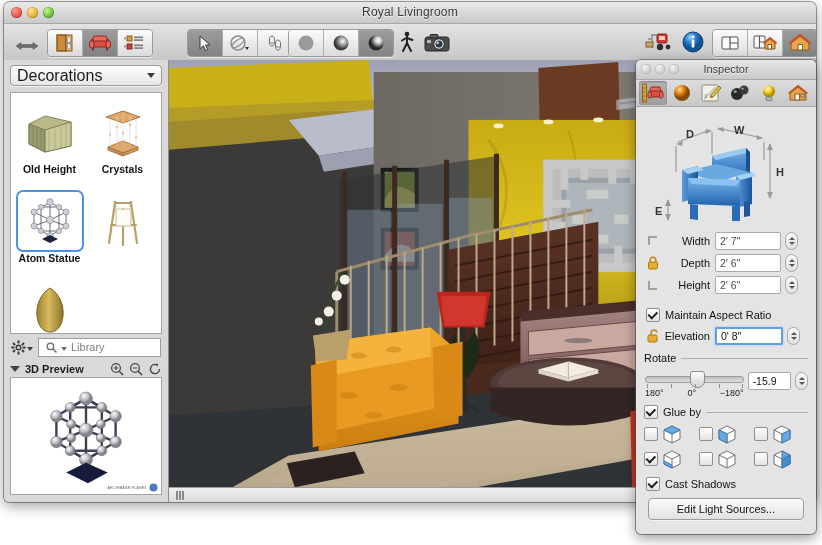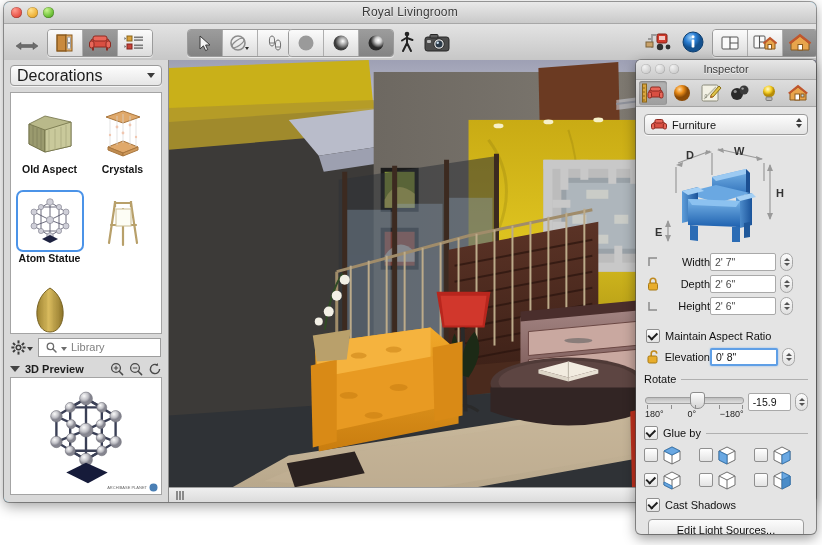--- a/index.html
+++ b/index.html
@@ -132,21 +132,21 @@
   #furn-select .ud{position:absolute;right:5px;top:3px;display:flex;
     flex-direction:column;gap:2px;}
   #furn-select .ud i{border-left:3px solid transparent;border-right:3px solid transparent;}
   #furn-select .ud i.u{border-bottom:4px solid #3d3d3d;}
   #furn-select .ud i.d{border-top:4px solid #3d3d3d;}
 
   #chair-fig{height:113px;margin-top:4px;display:flex;align-items:center;justify-content:center;}
 
   .frow{display:flex;align-items:center;height:20px;margin-bottom:2px;}
   .frow .glyph{width:18px;display:flex;justify-content:center;}
-  .frow .fl{width:48px;text-align:right;font-size:11px;color:#121212;}
+  .frow .fl{width:48px;text-align:right;font-size:11px;color:#121212;padding-right:5px;}
   .fin{width:56px;height:16px;border:1px solid #a9a9a9;background:#fff;border-radius:2px;
     font-size:10.5px;color:#4a4a4a;display:flex;align-items:center;padding:0 4px;}
   .fin.focus{border:2px solid #5f9fe6;box-shadow:0 0 2px #7fb4ee;color:#111;height:14px;}
   .stepper{width:11px;height:16px;margin-left:4px;border:1px solid #a6a6a6;border-radius:8px;
     background:linear-gradient(#fcfcfc,#e0e0e0);display:flex;flex-direction:column;
     align-items:center;justify-content:center;gap:2px;}
   .stepper i{border-left:3px solid transparent;border-right:3px solid transparent;}
   .stepper i.u{border-bottom:3.5px solid #555;}
   .stepper i.d{border-top:3.5px solid #555;}
 
@@ -381,21 +381,21 @@
               <svg width="58" height="48" viewBox="0 0 58 48">
                 <g stroke="#6f6f45" stroke-width=".8">
                   <path d="M8 16 L24 8 L50 14 L50 38 L24 44 L8 36 Z" fill="#b9b98a"></path>
                   <path d="M8 16 L24 22 L24 44 L8 36 Z" fill="#9a9a6e"></path>
                   <path d="M24 22 L50 14 L50 38 L24 44 Z" fill="#c9c99b"></path>
                   <path d="M12 18 L12 37 M16 20 L16 39 M20 21 L20 41" stroke="#82825a"></path>
                   <path d="M28 22 L28 43 M34 21 L34 42 M40 19 L40 40 M45 17 L45 39" stroke="#a9a97e"></path>
                 </g>
               </svg>
             </div>
-            <div class="lbl">Old Aspect</div>
+            <div class="lbl">Old Height</div>
           </div>
 
           <div class="cell">
             <div class="thumb-box">
               <svg width="58" height="50" viewBox="0 0 58 50">
                 <path d="M12 10 L29 4 L46 10 L29 16 Z" fill="#e0a96b" stroke="#a9763d"></path>
                 <path d="M14 40 L29 34 L44 40 L29 46 Z" fill="#e0a96b" stroke="#a9763d"></path>
                 <path d="M14 40 L14 43 L29 49 L29 46 Z" fill="#c08c50" stroke="#a9763d"></path>
                 <path d="M29 46 L29 49 L44 43 L44 40 Z" fill="#cf9a5c" stroke="#a9763d"></path>
                 <g stroke="#d7d7d7" stroke-width=".7">
@@ -943,33 +943,20 @@
         <path d="M3 10 L11 4 L19 10 L19 17 L3 17 Z" fill="#e8a54c" stroke="#8a5a1e"></path>
         <path d="M1.8 10.5 L11 3.2 L20.2 10.5" stroke="#c0562c" stroke-width="2.2" fill="none"></path>
         <rect x="8" y="11" width="4.5" height="6" fill="#fff" stroke="#8a5a1e"></rect>
         <rect x="14" y="11" width="3" height="3" fill="#bdd7ea" stroke="#8a5a1e"></rect>
       </svg>
     </div>
   </div>
 
   <div id="insp-body">
 
-    <div id="furn-select">
-      <svg width="16" height="13" viewBox="0 0 16 13">
-        <rect x="2.5" y="4" width="11" height="6" rx="1.4" fill="#d94f42" stroke="#8e2a21"></rect>
-        <rect x="0.5" y="5.5" width="3.2" height="5.5" rx="1.4" fill="#e8675a" stroke="#8e2a21"></rect>
-        <rect x="12.3" y="5.5" width="3.2" height="5.5" rx="1.4" fill="#e8675a" stroke="#8e2a21"></rect>
-        <rect x="4" y="1.5" width="8" height="3.5" rx="1.4" fill="#e8675a" stroke="#8e2a21"></rect>
-      </svg>
-      <span>Furniture</span>
-      <span class="ud">
-          <i class="u"></i>
-          <i class="d"></i>
-        </span>
-    </div>
 
     <div id="chair-fig">
       <svg width="152" height="110" viewBox="0 0 152 110">
 
         <g stroke="#9a9a9a" stroke-width="1.2" fill="none">
           <path d="M28 22 L60 10"></path>
             <path d="M68 8 L112 18"></path>
           <path d="M120 24 L120 78"></path>
             <path d="M18 80 L18 100"></path>
 

